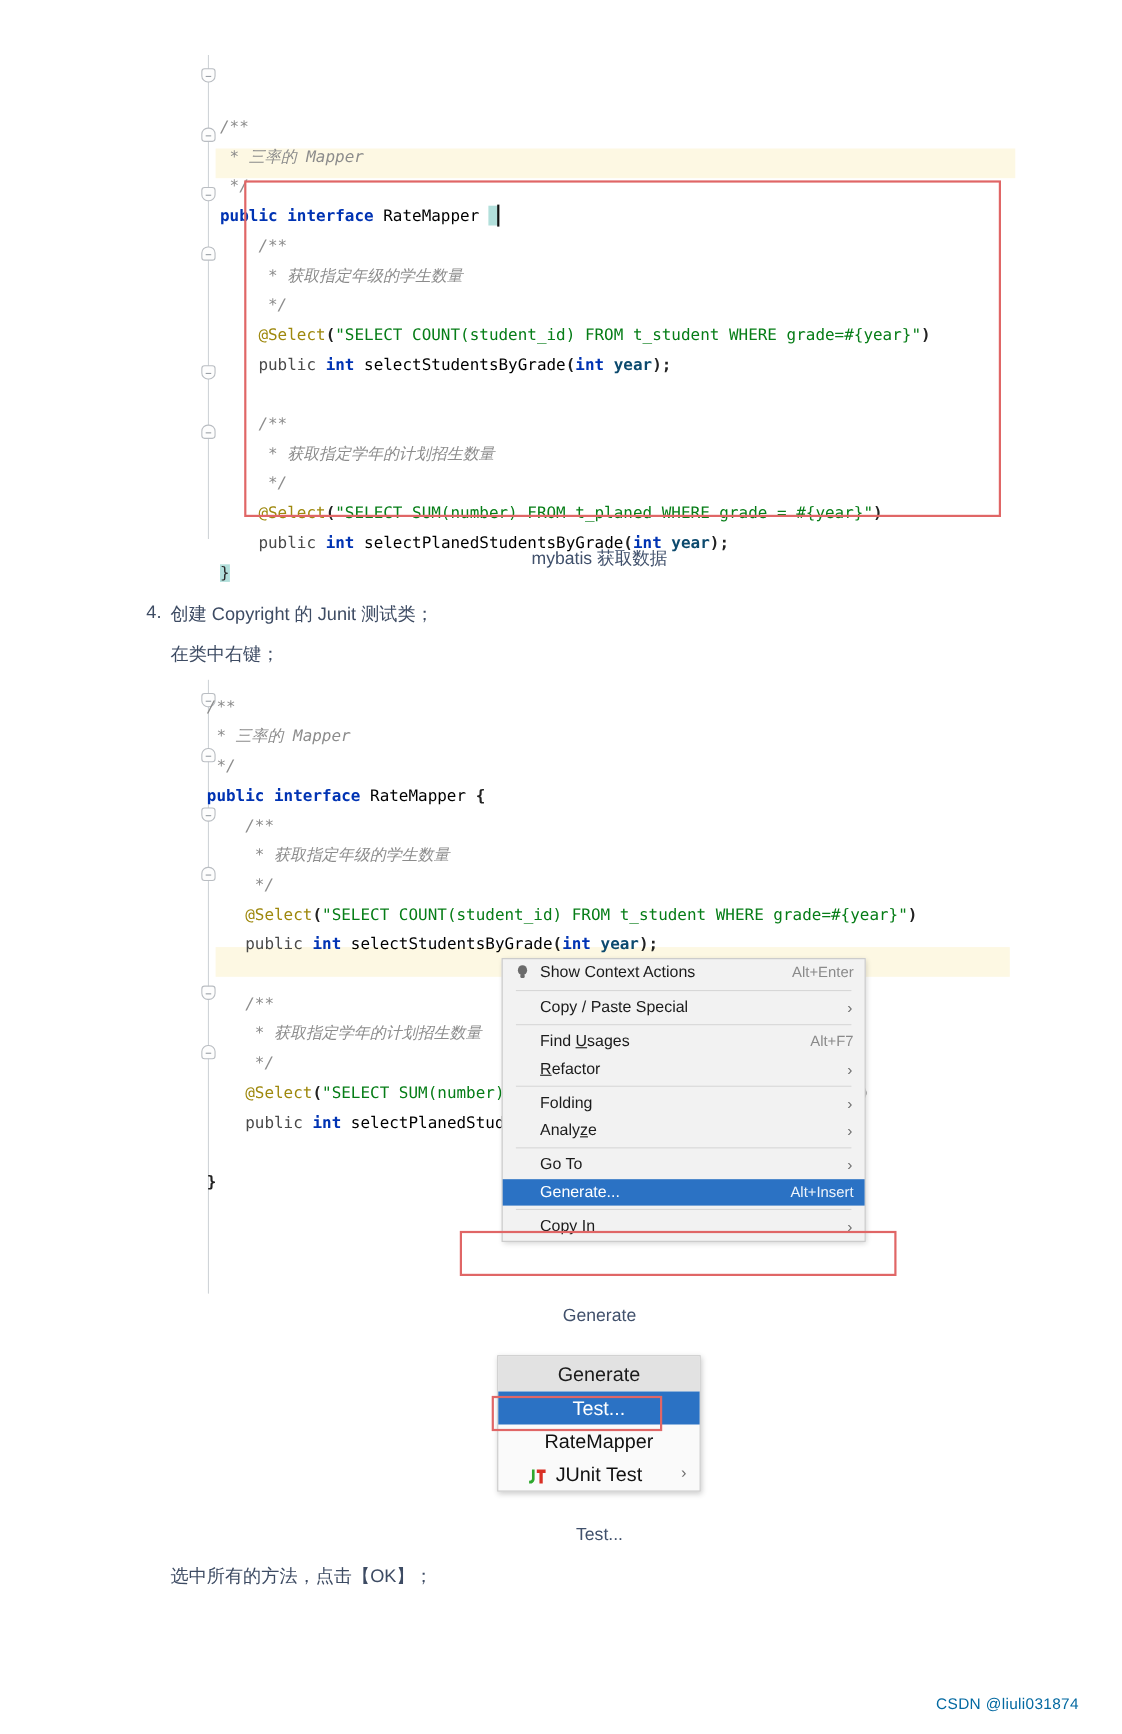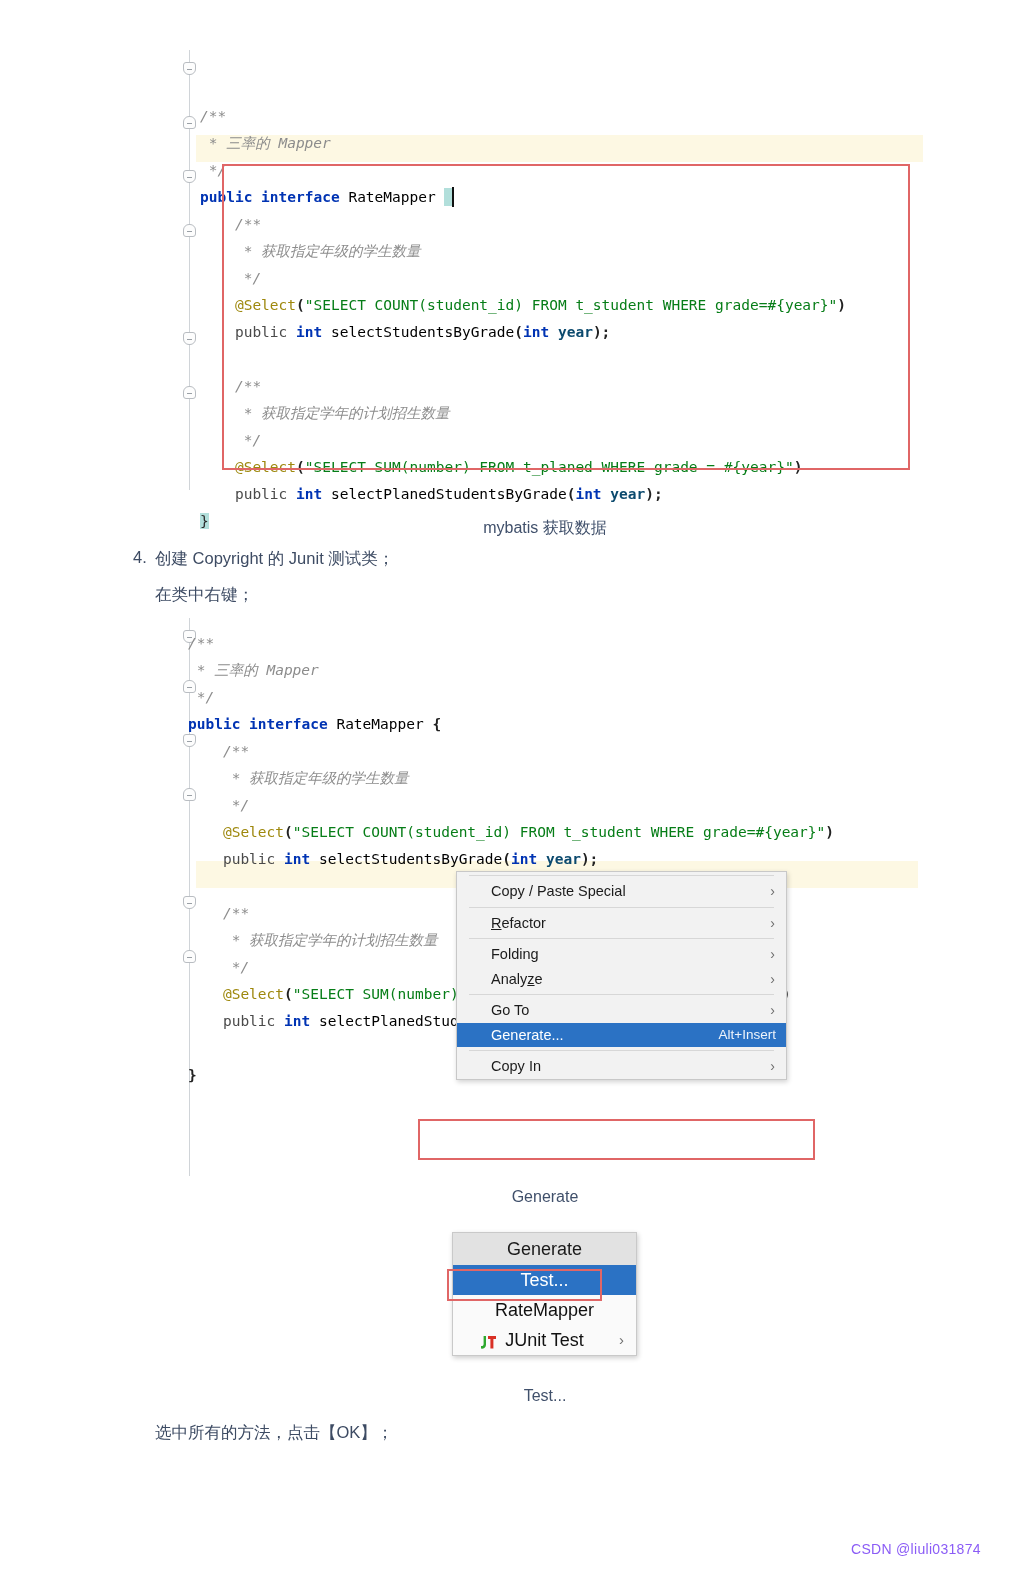--- a/index.html
+++ b/index.html
@@ -86,21 +86,21 @@
     box-shadow:1px 2px 5px rgba(0,0,0,.2);
     font-family:"Liberation Sans",sans-serif;text-align:center;
   }
   .gm-title{height:32px;line-height:32px;background:#e2e2e2;font-size:18px;color:#1b1b1b;}
   .gm-item{height:30px;line-height:30px;font-size:18px;color:#111;position:relative;}
   .gm-item.sel{background:#2b72c4;color:#ffffff;}
   .gm-item .arw{position:absolute;right:12px;top:0;color:#6f6f6f;font-size:15px;}
   .ju{position:absolute;left:26px;top:6px;width:20px;height:18px;}
 
   .watermark{
-    position:absolute;color:#8b5cf6;font-size:14px;
+    position:absolute;color:#0369a1;font-size:14px;
     font-family:"Liberation Sans",sans-serif;letter-spacing:.3px;
   }
 </style>
 </head>
 <body>
 
 <div class="page">
 
   <div class="editor" style="left:178px;top:50px;width:745px;height:440px;">
 
@@ -126,21 +126,21 @@
         </div>
     </div>
 
     <div class="hl-line" style="left:18px;top:85px;width:727px;height:27px;"></div>
 
     <div class="code" id="code1" style="left:22px;top:53px;"><div class="ln" style="top: 0px;"><span class="cmt">/**</span></div><div class="ln" style="top: 27px;"><span class="cmt"> * 三率的 Mapper</span></div><div class="ln" style="top: 54px;"><span class="cmt"> */</span></div><div class="ln" style="top: 81px;"><span class="kw">public interface </span><span class="id">RateMapper </span><span class="caret"></span></div><div class="ln" style="top: 108px;"><span class="cmt">    /**</span></div><div class="ln" style="top: 135px;"><span class="cmt">     * 获取指定年级的学生数量</span></div><div class="ln" style="top: 162px;"><span class="cmt">     */</span></div><div class="ln" style="top: 189px;"><span class="ann">    @Select</span><span class="brc">(</span><span class="str">"SELECT COUNT(student_id) FROM t_student WHERE grade=#{year}"</span><span class="brc">)</span></div><div class="ln" style="top: 216px;"><span class="pln">    </span><span class="pln">public </span><span class="kw">int</span><span class="id"> selectStudentsByGrade</span><span class="brc">(</span><span class="kw">int</span><span class="param"> year</span><span class="brc">);</span></div><div class="ln" style="top: 243px;">&nbsp;</div><div class="ln" style="top: 270px;"><span class="cmt">    /**</span></div><div class="ln" style="top: 297px;"><span class="cmt">     * 获取指定学年的计划招生数量</span></div><div class="ln" style="top: 324px;"><span class="cmt">     */</span></div><div class="ln" style="top: 351px;"><span class="ann">    @Select</span><span class="brc">(</span><span class="str">"SELECT SUM(number) FROM t_planed WHERE grade = #{year}"</span><span class="brc">)</span></div><div class="ln" style="top: 378px;"><span class="pln">    </span><span class="pln">public </span><span class="kw">int</span><span class="id"> selectPlanedStudentsByGrade</span><span class="brc">(</span><span class="kw">int</span><span class="param"> year</span><span class="brc">);</span></div><div class="ln" style="top: 405px;"><span class="hl-teal">}</span></div></div>
   </div>
 
   <div class="redbox" style="left:222px;top:164px;width:688px;height:306px;"></div>
 
-  <div class="caption" style="left:360px;top:518px;width:370px;">mybatis 获取数据</div>
+  <div class="caption" style="left:360px;top:498px;width:370px;">mybatis 获取数据</div>
 
   <div class="listnum" style="left:133px;top:548px;">4.</div>
   <div class="bodytext" style="left:155px;top:548px;">创建 Copyright 的 Junit 测试类；</div>
   <div class="bodytext" style="left:155px;top:584px;">在类中右键；</div>
 
   <div class="editor" style="left:178px;top:618px;width:740px;height:558px;">
 
     <div class="gutter">
       <div class="gutter-line"></div>
       <div class="fold start" style="top:12px;">
@@ -163,23 +163,28 @@
         </div>
     </div>
 
     <div class="hl-line" style="left:18px;top:243px;width:722px;height:27px;"></div>
 
     <div class="code" id="code2" style="left:10px;top:12px;"><div class="ln" style="top: 0px;"><span class="cmt">/**</span></div><div class="ln" style="top: 27px;"><span class="cmt"> * 三率的 Mapper</span></div><div class="ln" style="top: 54px;"><span class="cmt"> */</span></div><div class="ln" style="top: 81px;"><span class="kw">public interface </span><span class="id">RateMapper </span><span class="brc">{</span></div><div class="ln" style="top: 108px;"><span class="cmt">    /**</span></div><div class="ln" style="top: 135px;"><span class="cmt">     * 获取指定年级的学生数量</span></div><div class="ln" style="top: 162px;"><span class="cmt">     */</span></div><div class="ln" style="top: 189px;"><span class="ann">    @Select</span><span class="brc">(</span><span class="str">"SELECT COUNT(student_id) FROM t_student WHERE grade=#{year}"</span><span class="brc">)</span></div><div class="ln" style="top: 216px;"><span class="pln">    </span><span class="pln">public </span><span class="kw">int</span><span class="id"> selectStudentsByGrade</span><span class="brc">(</span><span class="kw">int</span><span class="param"> year</span><span class="brc">);</span></div><div class="ln" style="top: 243px;">&nbsp;</div><div class="ln" style="top: 270px;"><span class="cmt">    /**</span></div><div class="ln" style="top: 297px;"><span class="cmt">     * 获取指定学年的计划招生数量</span></div><div class="ln" style="top: 324px;"><span class="cmt">     */</span></div><div class="ln" style="top: 351px;"><span class="ann">    @Select</span><span class="brc">(</span><span class="str">"SELECT SUM(number) FROM t_planed WHERE grade = #{year}"</span><span class="brc">)</span></div><div class="ln" style="top: 378px;"><span class="pln">    </span><span class="pln">public </span><span class="kw">int</span><span class="id"> selectPlanedStudentsByGrade</span><span class="brc">(</span><span class="kw">int</span><span class="param"> year</span><span class="brc">);</span></div><div class="ln" style="top: 405px;">&nbsp;</div><div class="ln" style="top: 432px;"><span class="brc">}</span></div></div>
   </div>
 
   <div class="ctxmenu" style="left:456px;top:871px;width:329px;">
     <div id="ctx-items">
+        <div class="mi"><span class="micon"><svg width="16" height="16" viewBox="0 0 16 16">
+              <ellipse cx="8" cy="6" rx="4.2" ry="4.6" fill="#6b6b6b"></ellipse>
+              <rect x="6" y="10" width="4" height="3" rx="1" fill="#6b6b6b"></rect>
+            </svg></span><span>Show Context Actions</span><span class="acc">Alt+Enter</span></div>
         <div class="msep"></div>
         <div class="mi"><span>Copy / Paste Special</span><span class="arw">›</span></div>
         <div class="msep"></div>
+        <div class="mi"><span>Find <span class="u">U</span>sages</span><span class="acc">Alt+F7</span></div>
         <div class="mi"><span><span class="u">R</span>efactor</span><span class="arw">›</span></div>
         <div class="msep"></div>
         <div class="mi"><span>Folding</span><span class="arw">›</span></div>
         <div class="mi"><span>Analy<span class="u">z</span>e</span><span class="arw">›</span></div>
         <div class="msep"></div>
         <div class="mi"><span>Go To</span><span class="arw">›</span></div>
         <div class="mi sel"><span>Generate...</span><span class="acc">Alt+Insert</span></div>
         <div class="msep"></div>
         <div class="mi"><span>Copy In</span><span class="arw">›</span></div>
       </div>

